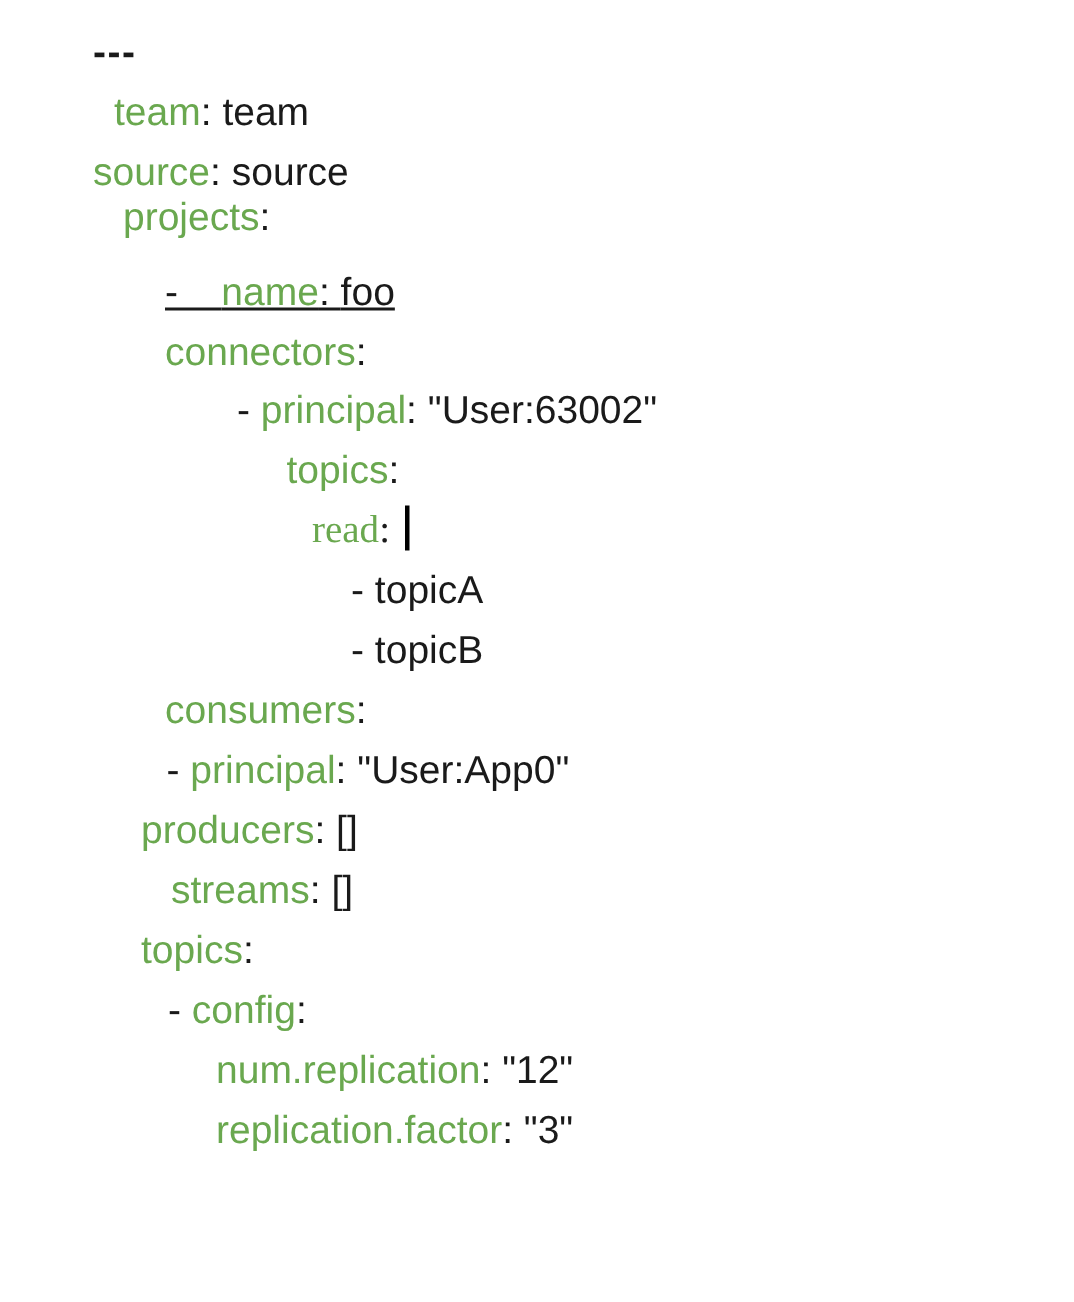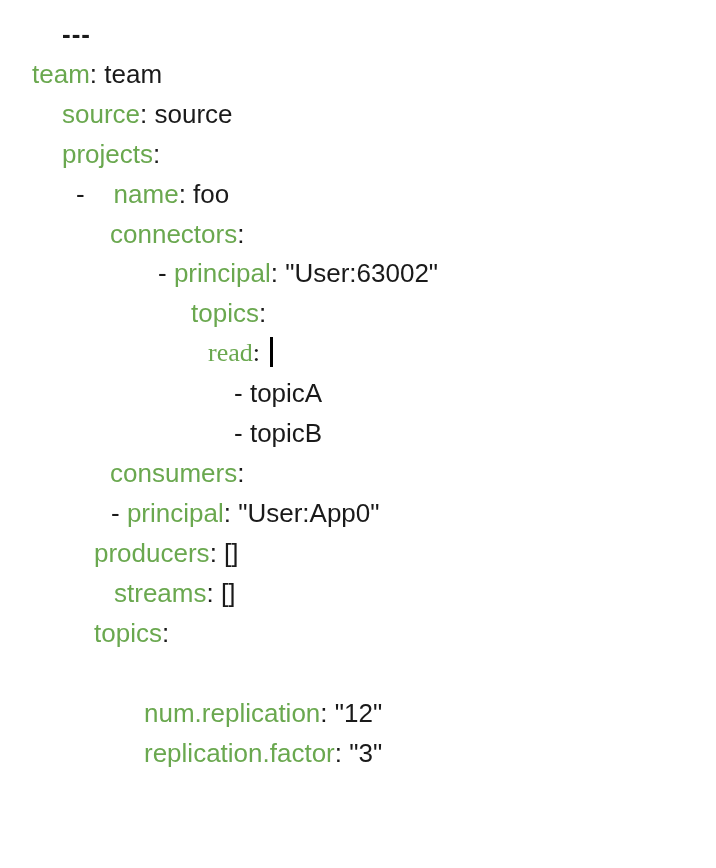--- a/index.html
+++ b/index.html
@@ -47,30 +47,31 @@
     background: #000000;
     vertical-align: -6px;
     margin-left: 4px;
   }
 </style>
 </head>
 <body>
 
 <div id="editor">
     <div class="yaml-line" style="top: 14px; padding-left: 62px;"><span class="tok doc">---</span></div>
-    <div class="yaml-line" style="top: 54px; padding-left: 32px;"><span class="tok key">team</span><span class="tok punct">: </span><span class="tok val">team</span></div>
+    <div class="yaml-line" style="top: 54px; padding-left: 32px; margin-left: 44px;"><span class="tok key">team</span><span class="tok punct">: </span><span class="tok val">team</span></div>
     <div class="yaml-line" style="top: 94px; padding-left: 62px; text-align: right;"><span class="tok key">source</span><span class="tok punct">: </span><span class="tok val">source</span></div>
-    <div class="yaml-line" style="top: 134px; padding-left: 62px;"><span class="tok key">projects</span><span class="tok punct">:</span></div>
-    <div class="yaml-line" style="top: 174px; padding-left: 76px;"><span class="tok dash">-</span><span class="tok punct">    </span><span class="tok key">name</span><span class="tok punct">: </span><span class="tok val">foo</span></div>
+    <div class="yaml-line" style="top: 124px; padding-left: 82px;"><span class="tok key">projects</span><span class="tok punct">:</span></div>
+    <div class="yaml-line" style="top: 174px; padding-left: 110px; text-decoration: underline;"><span class="tok dash">-</span><span class="tok punct">    </span><span class="tok key">name</span><span class="tok punct">: </span><span class="tok val">foo</span></div>
     <div class="yaml-line" style="top: 214px; padding-left: 110px;"><span class="tok key">connectors</span><span class="tok punct">:</span></div>
     <div class="yaml-line" style="top: 253px; padding-left: 158px;"><span class="tok dash">-</span><span class="tok punct"> </span><span class="tok key">principal</span><span class="tok punct">: </span><span class="tok val">"User:63002"</span></div>
     <div class="yaml-line" style="top: 293px; padding-left: 191px;"><span class="tok key">topics</span><span class="tok punct">:</span></div>
     <div class="yaml-line" style="top: 333px; padding-left: 208px; font-family: Liberation Serif, serif;"><span class="tok key">read</span><span class="tok punct">:</span><span class="tok punct"> </span><span class="caret"></span></div>
     <div class="yaml-line" style="top: 373px; padding-left: 234px;"><span class="tok dash">-</span><span class="tok punct"> </span><span class="tok val">topicA</span></div>
     <div class="yaml-line" style="top: 413px; padding-left: 234px;"><span class="tok dash">-</span><span class="tok punct"> </span><span class="tok val">topicB</span></div>
     <div class="yaml-line" style="top: 453px; padding-left: 110px;"><span class="tok key">consumers</span><span class="tok punct">:</span></div>
     <div class="yaml-line" style="top: 493px; padding-left: 111px;"><span class="tok dash">-</span><span class="tok punct"> </span><span class="tok key">principal</span><span class="tok punct">: </span><span class="tok val">"User:App0"</span></div>
     <div class="yaml-line" style="top: 533px; padding-left: 94px;"><span class="tok key">producers</span><span class="tok punct">: </span><span class="tok val">[]</span></div>
     <div class="yaml-line" style="top: 573px; padding-left: 94px; margin-left: 20px;"><span class="tok key">streams</span><span class="tok punct">: </span><span class="tok val">[]</span></div>
     <div class="yaml-line" style="top: 613px; padding-left: 94px;"><span class="tok key">topics</span><span class="tok punct">:</span></div>
+    <div class="yaml-line" style="top: 653px; padding-left: 112px;"><span class="tok dash">-</span><span class="tok punct"> </span><span class="tok key">config</span><span class="tok punct">:</span></div>
     <div class="yaml-line" style="top: 693px; padding-left: 144px;"><span class="tok key">num.replication</span><span class="tok punct">: </span><span class="tok val">"12"</span></div>
     <div class="yaml-line" style="top: 733px; padding-left: 144px;"><span class="tok key">replication.factor</span><span class="tok punct">: </span><span class="tok val">"3"</span></div>
   </div>
 
 </body></html>

